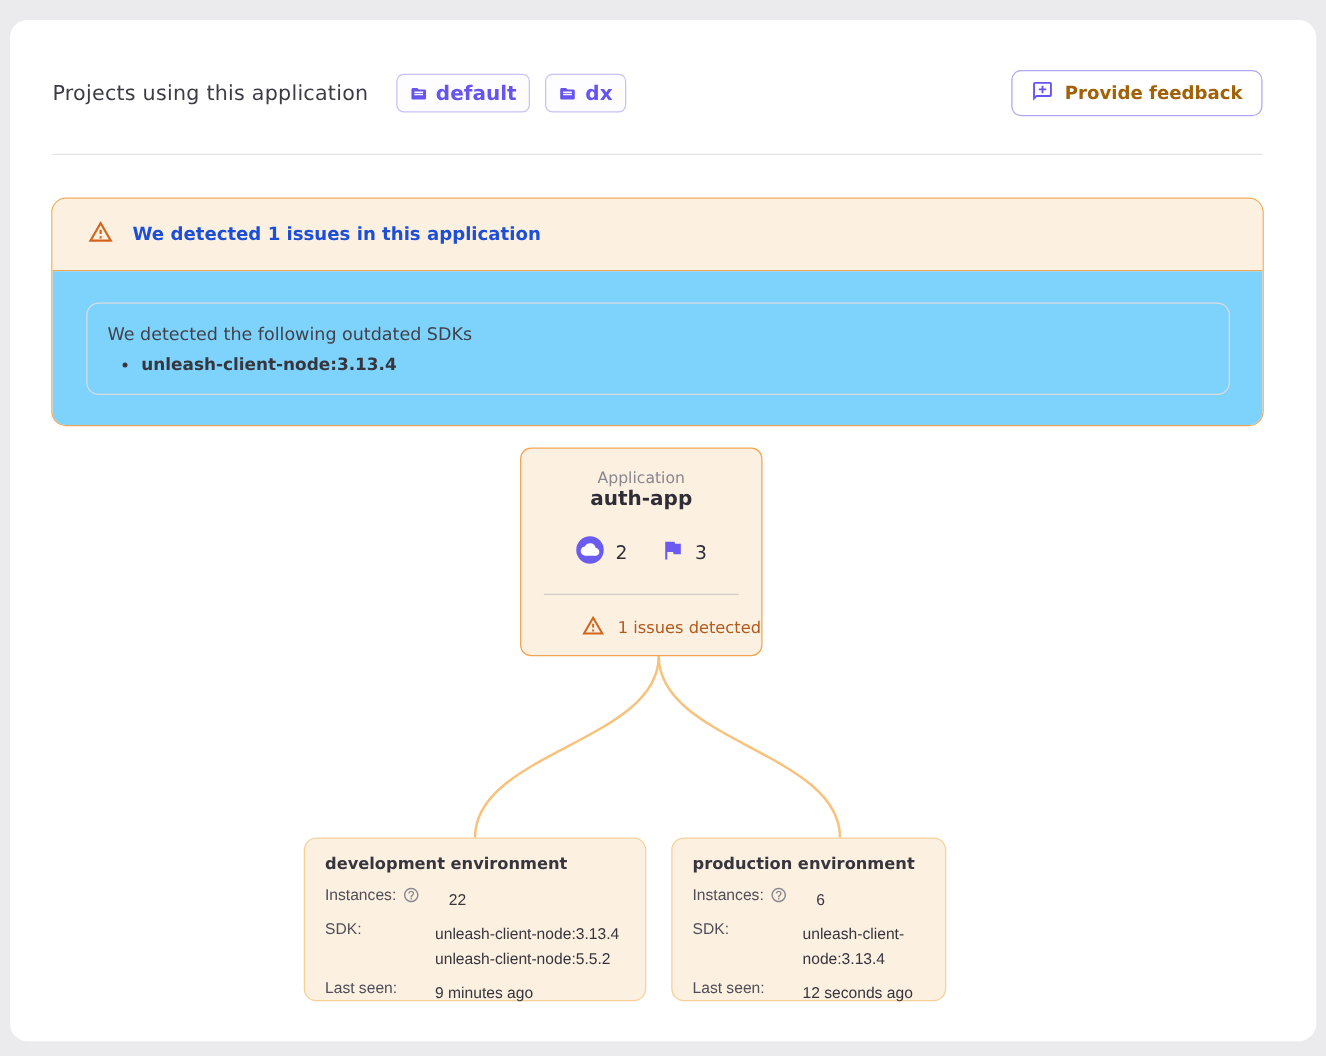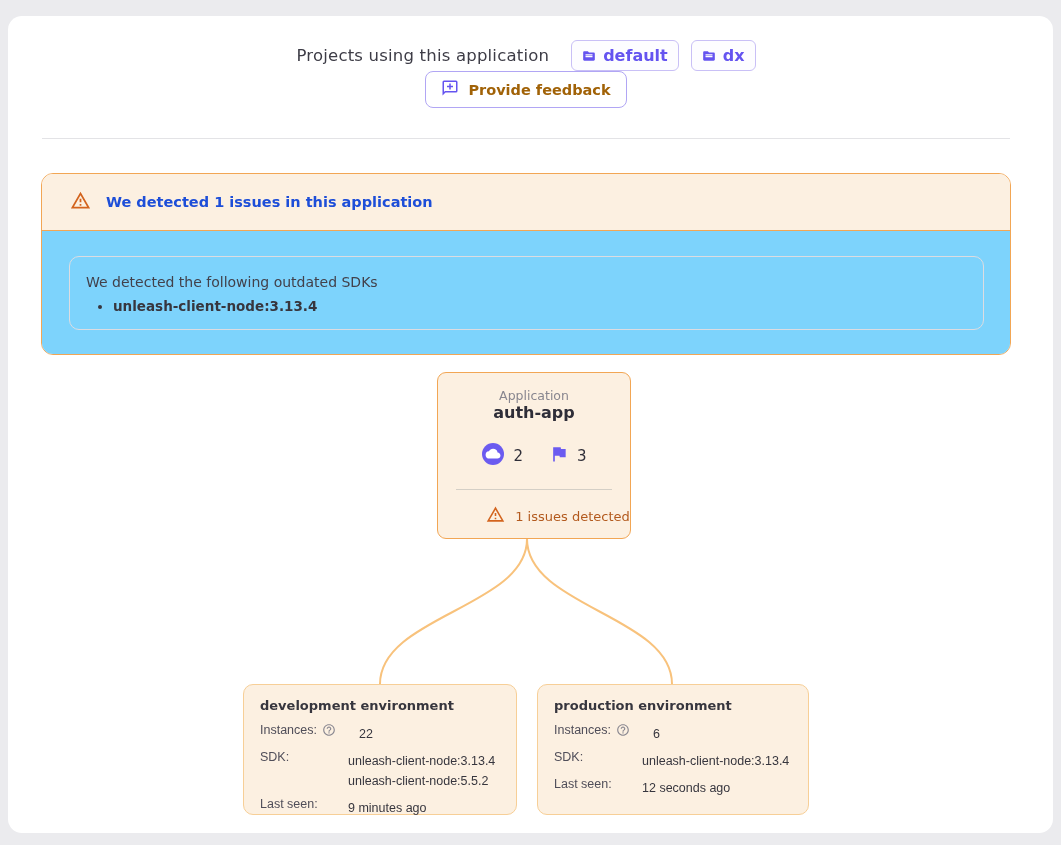--- a/index.html
+++ b/index.html
@@ -15,22 +15,21 @@
     left: 8px; top: 16px;
     width: 1045px; height: 817px;
     background: #ffffff;
     border-radius: 14px;
   }
   
   .header {
     display: flex;
     align-items: center;
     justify-content: space-between;
-    padding: 24px 43px 0 34px;
-    flex-direction: column;
+    padding: 40px 43px 0 34px;
   }
   .header-left { display: flex; align-items: center; gap: 14px; }
   .page-title { font-size: 16.5px; font-weight: 500; color: #3d3c46; letter-spacing: .2px; }
   .badges { display: flex; align-items: center; gap: 12px; margin-left: 8px; }
   .badge {
     display: inline-flex; align-items: center; gap: 7px;
     border: 1px solid #c9c0f6;
     background: #fdfdff;
     border-radius: 6px;
     padding: 5px 10px;
@@ -72,21 +71,21 @@
     border-radius: 10px;
     padding: 17px 16px 15px 16px;
   }
   .sdk-intro { font-size: 14px; color: #42414b; }
   .sdk-list { margin: 8px 0 0 0; padding-left: 27px; }
   .sdk-list li { font-size: 13.5px; font-weight: 700; color: #37363e; }
   
   .diagram { position: relative; height: 470px; margin-top: 2px; }
   .connectors { position: absolute; left: 0; top: 0; }
   .app-node {
-    position: absolute; left: 429px; top: 15px;
+    position: absolute; left: 408px; top: 15px;
     width: 194px; height: 167px;
     background: #fcf0e1;
     border: 1px solid #f2a654;
     border-radius: 9px;
     text-align: center;
     padding-top: 15px;
   }
   .app-label { font-size: 12.5px; color: #88868f; }
   .app-name { font-size: 16px; font-weight: 700; color: #2f2e38; margin-top: 0; }
   .app-stats { display: flex; justify-content: center; align-items: center; gap: 26px; margin-top: 20px; }
@@ -100,21 +99,21 @@
   
   .env-card {
     position: absolute; top: 327px;
     width: 274px; height: 131px;
     background: #fcf0e1;
     border: 1px solid #f7cf97;
     border-radius: 10px;
     padding: 13px 10px 0 16px;
   }
   .env-dev { left: 235px; }
-  .env-prod { left: 529px; width: 272px; }
+  .env-prod { left: 529px; width: 220px; }
   .env-title { font-size: 13px; font-weight: 700; color: #37363e; margin-bottom: 10px; }
   .env-row { display: flex; align-items: flex-start; margin-bottom: 6px; font-size: 12.5px; }
   .env-label {
     flex: none; width: 86px;
     display: inline-flex; align-items: flex-end; gap: 5px;
     color: #504e59;
     font-family: "Liberation Sans", sans-serif; font-size: 12.5px;
   }
   .env-value {
     color: #37363e;

